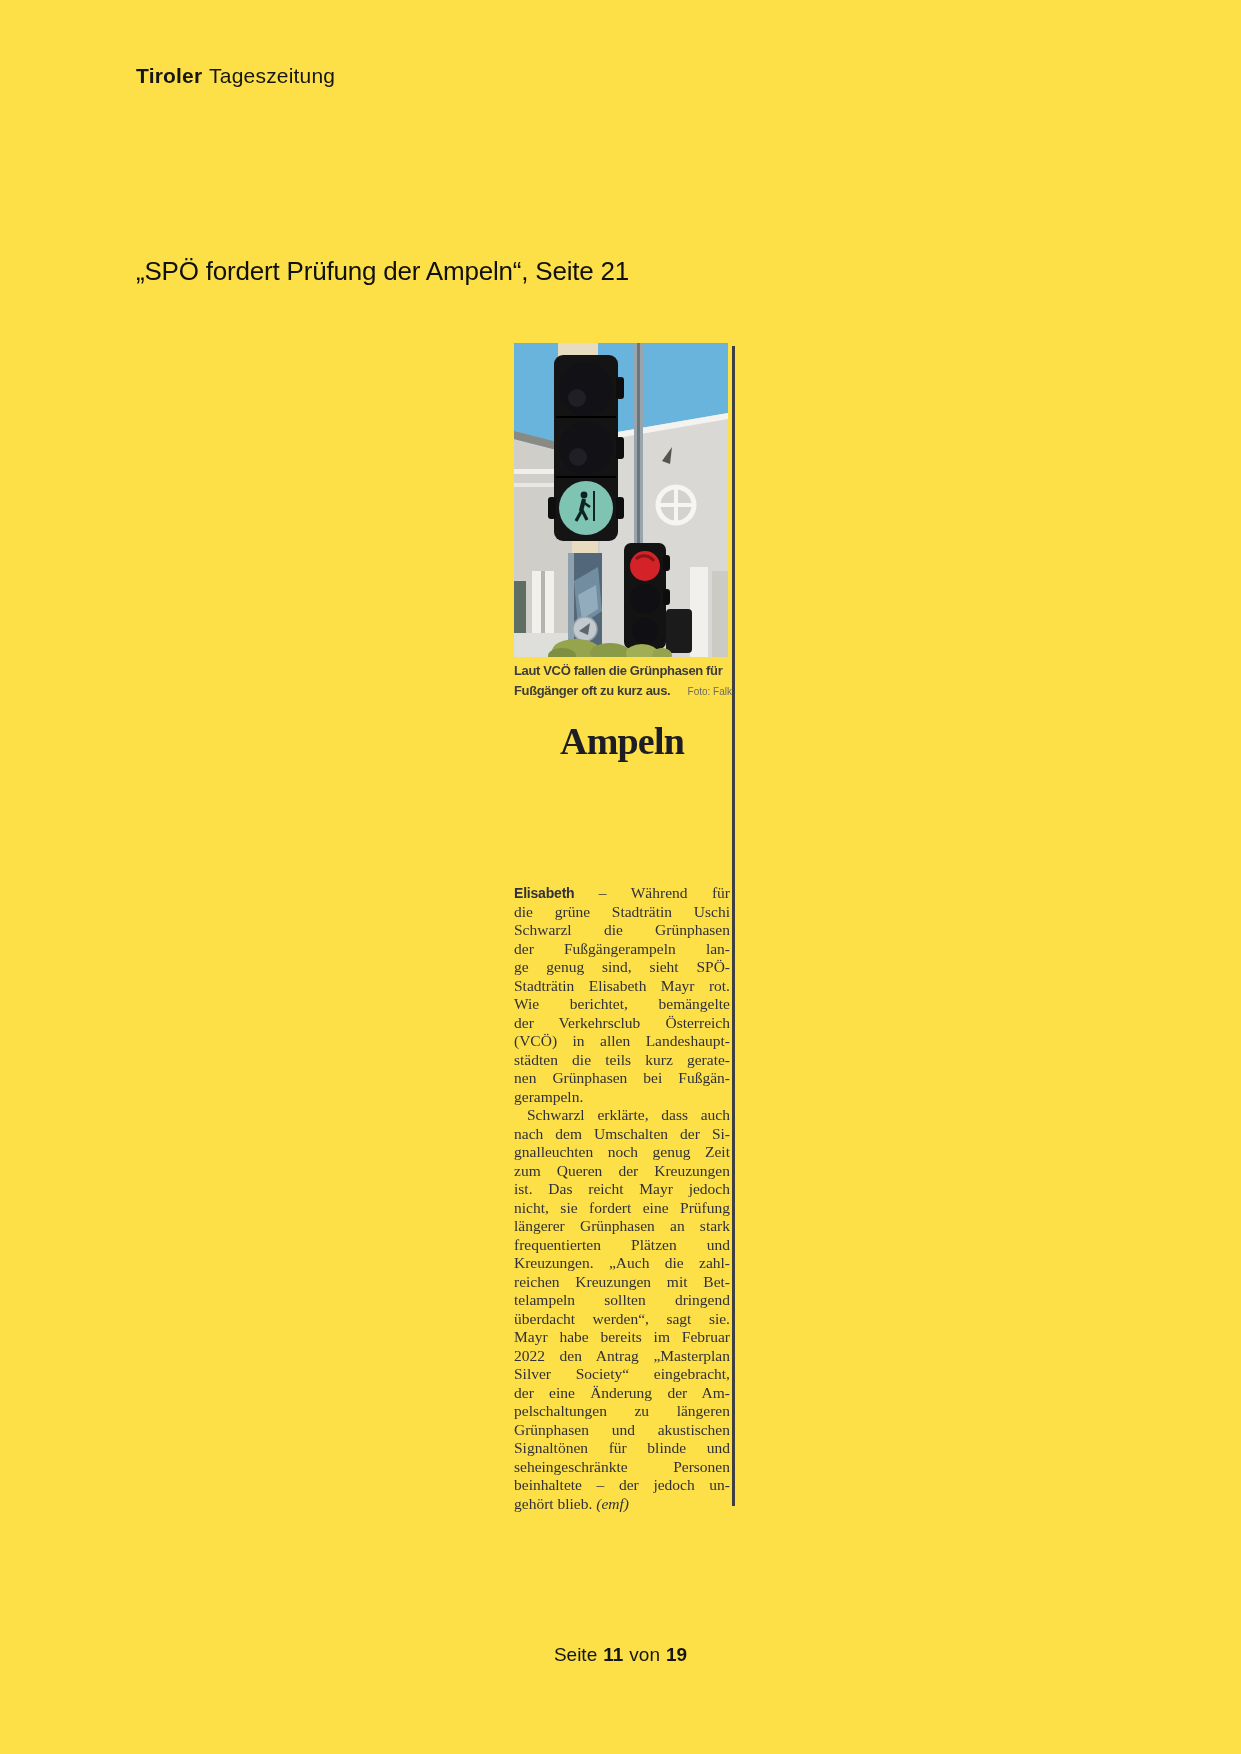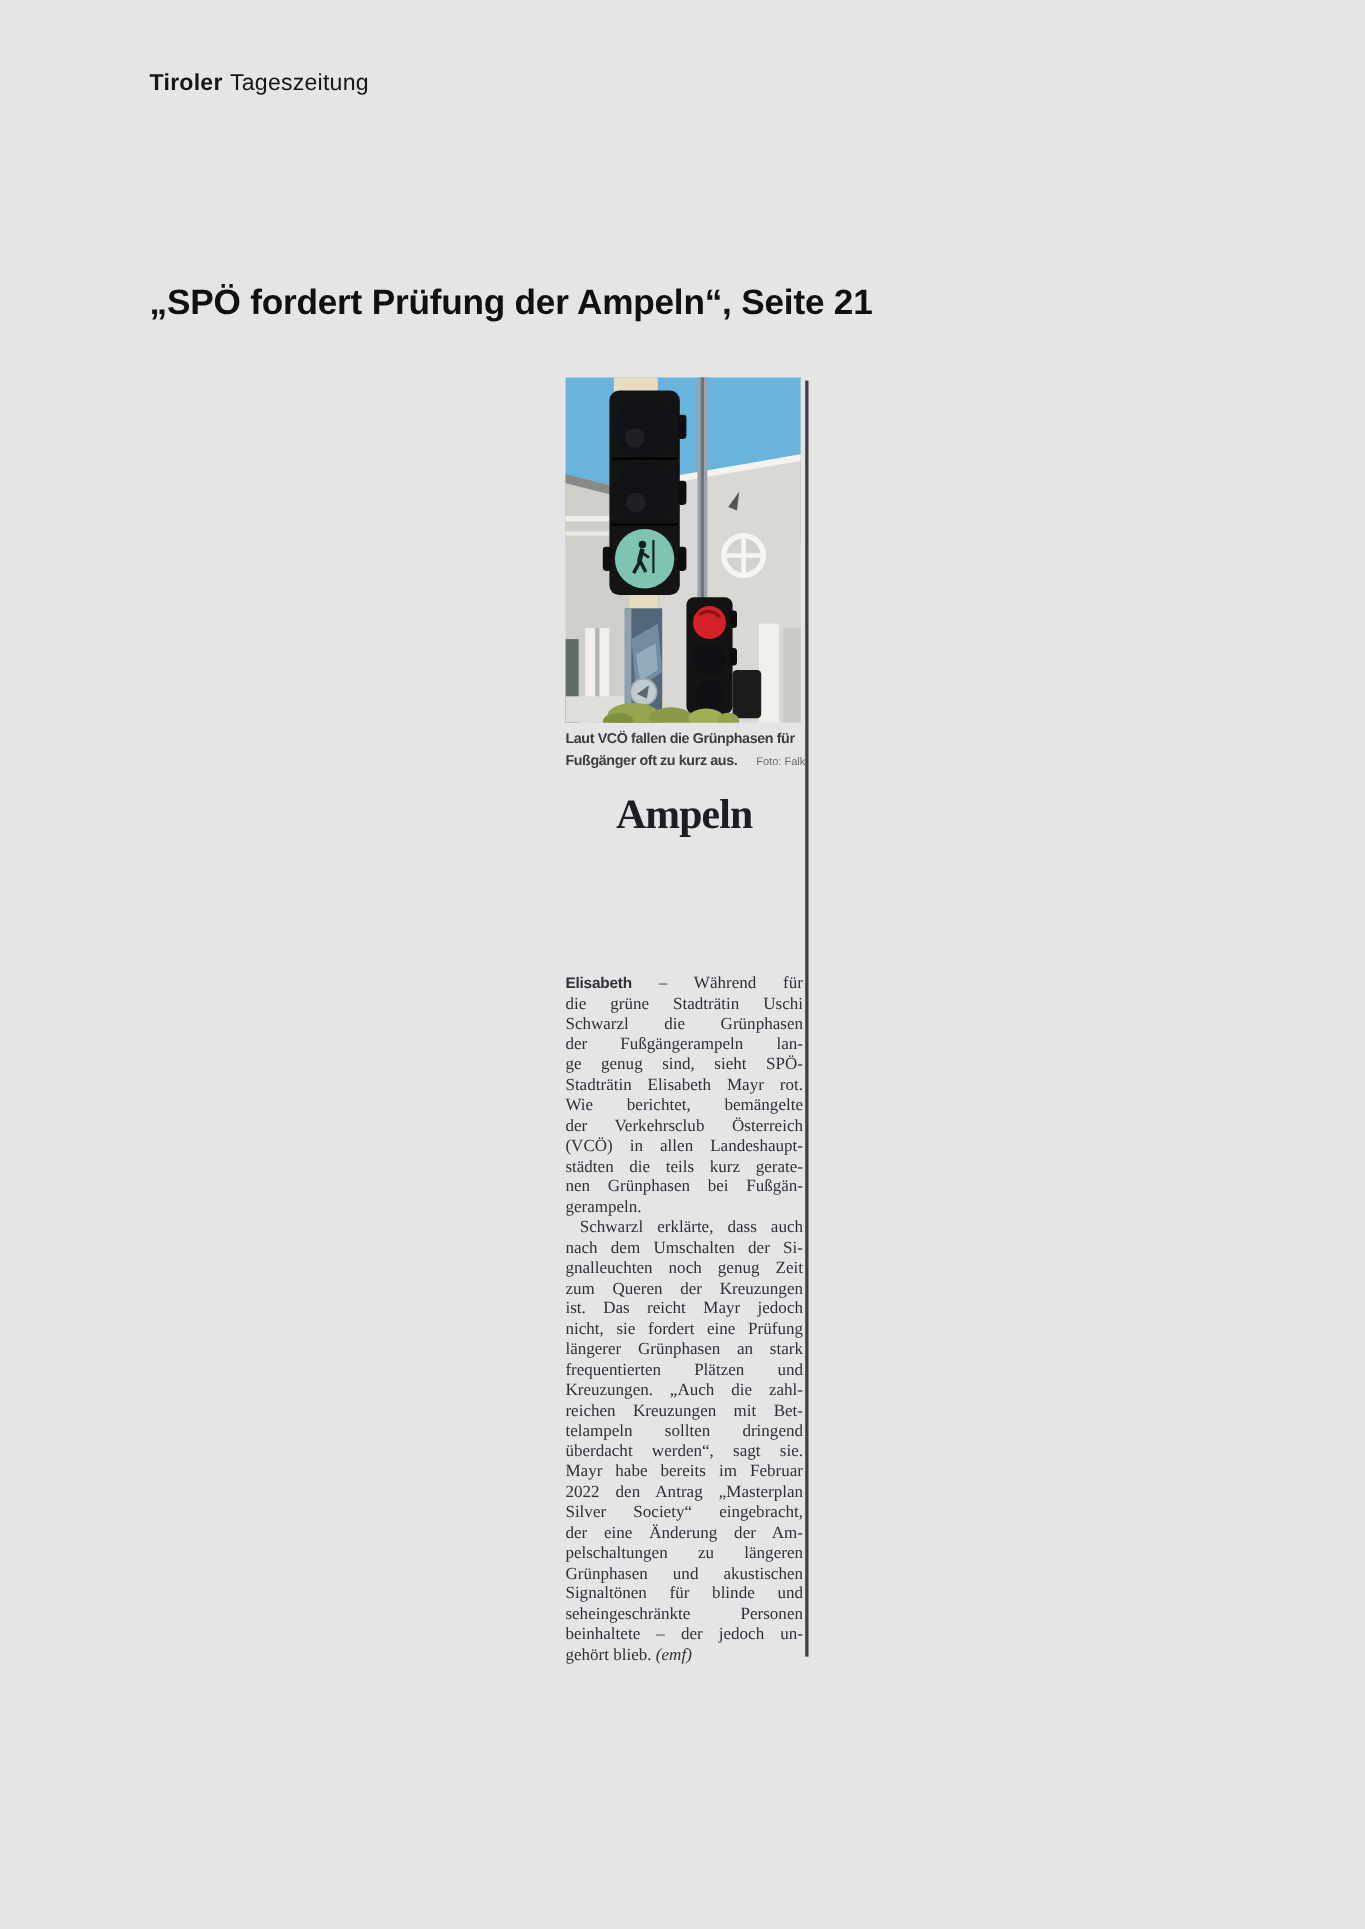--- a/index.html
+++ b/index.html
@@ -1,28 +1,28 @@
 <!DOCTYPE html>
 <html lang="de"><head>
 <meta charset="utf-8">
 <style>
   html,body{margin:0;padding:0;background:#ffffff;}
   #page{
-    position:relative;width:1241px;height:1754px;background:#e5e5e5;
+    position:relative;width:1241px;height:1754px;background:#fde047;
     font-family:"Liberation Sans",sans-serif;color:#1a1a1a;overflow:hidden;
   }
   .abs{position:absolute;}
 
   
   #masthead{left:136px;top:64px;font-size:21px;letter-spacing:0.2px;color:#161616;}
   #masthead .b{font-weight:700;}
   #masthead .r{font-weight:400;margin-left:0.32em;}
 
   
-  #doc-headline{left:136px;top:256px;font-size:32px;font-weight:700;letter-spacing:-0.2px;color:#101010;white-space:nowrap;}
+  #doc-headline{left:136px;top:256px;font-size:26px;font-weight:400;letter-spacing:-0.2px;color:#101010;white-space:nowrap;}
 
   
   #clip{left:514px;top:343px;width:220px;height:1180px;}
 
   #photo{position:absolute;left:0;top:0;width:214px;height:314px;display:block;}
 
   #caption{position:absolute;left:0;top:318px;width:220px;color:#3c3c3c;
     font-weight:700;font-size:13px;letter-spacing:-0.35px;line-height:20px;}
   #caption .cap2{display:flex;align-items:baseline;white-space:nowrap;}
   #caption .credit{margin-left:auto;margin-right:2px;font-weight:400;font-size:10px;
@@ -193,14 +193,17 @@
         <div class="body-line just">Grünphasen und akustischen</div>
         <div class="body-line just">Signaltönen für blinde und</div>
         <div class="body-line just">seheingeschränkte Personen</div>
         <div class="body-line just">beinhaltete – der jedoch un-</div>
         <div class="body-line">gehört blieb. <i>(emf)</i></div>
       </div>
   </div>
 
   <div class="abs" id="column-rule"></div>
 
+  <div class="abs" id="footer">
+    <span>Seite</span><span class="b">11</span><span>von</span><span class="b">19</span>
+  </div>
 
 </div>
 
 </body></html>

